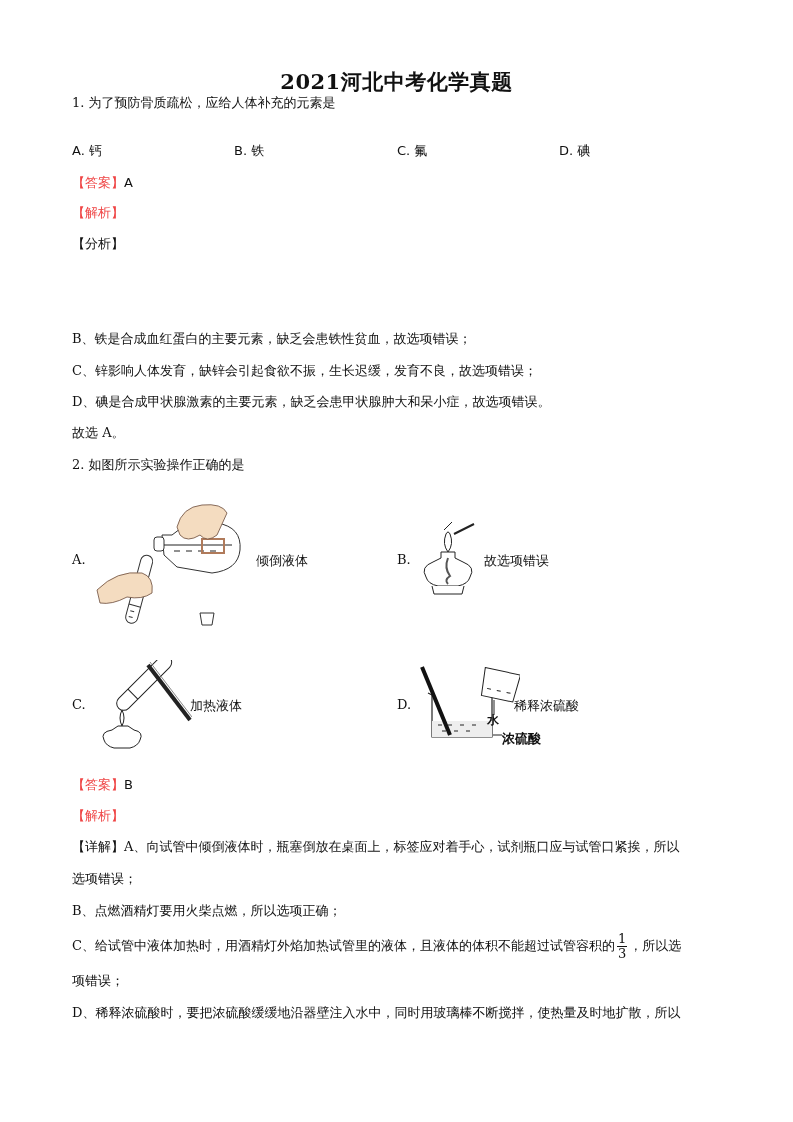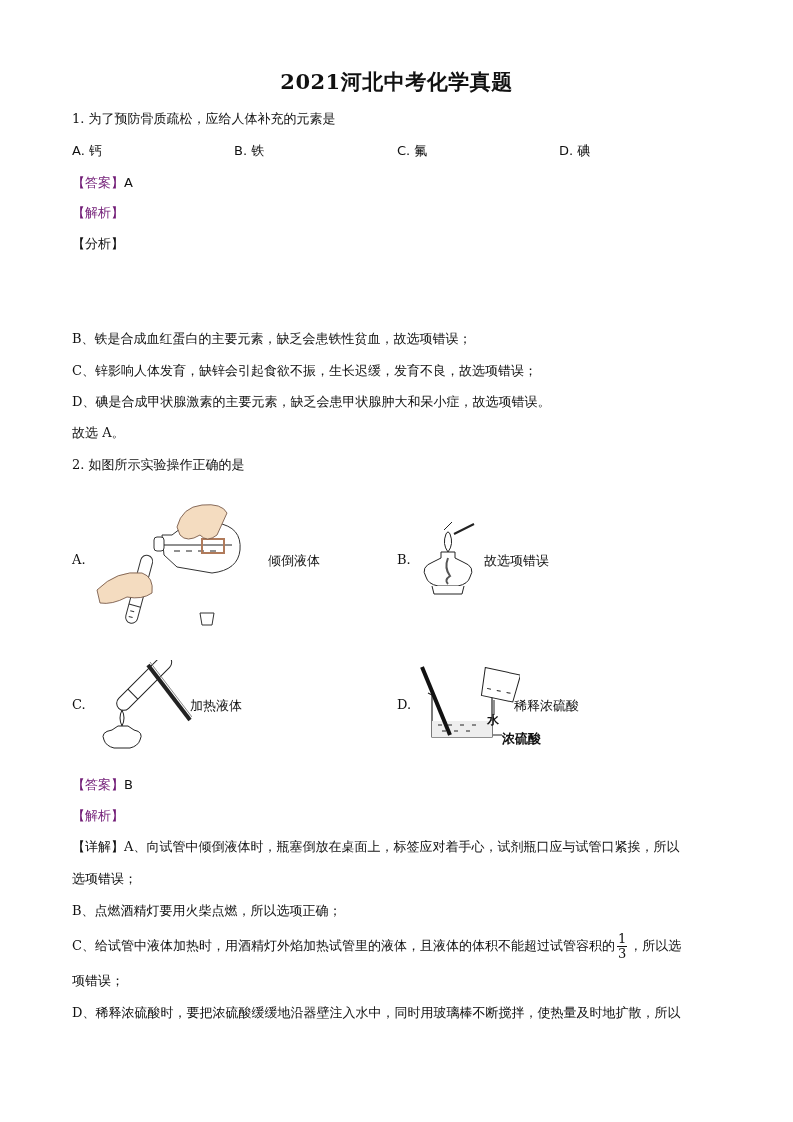--- a/index.html
+++ b/index.html
@@ -2,38 +2,38 @@
 <html><head>
 <meta charset="utf-8">
 <style>
   html, body { margin: 0; padding: 0; background: #ffffff; }
   body { width: 793px; height: 1122px; position: relative; overflow: hidden;
          font-family: "DejaVu Serif", "Liberation Serif", serif; color: #111; }
   .page { position: absolute; left: 0; top: 0; width: 793px; height: 898px; }
   .title { position: absolute; left: 0; width: 793px; top: 68px; text-align: center;
            font-size: 21px; font-weight: bold; letter-spacing: 0.5px; }
   .line { position: absolute; left: 72px; font-size: 13px; white-space: nowrap; }
-  .blue { color: #701a75; font-family: Liberation Serif, serif; }
+  .blue { color: #ef4444; font-family: Liberation Serif, serif; }
   .sans { font-family: "DejaVu Sans", "Liberation Sans", sans-serif; }
   .opt { position: absolute; font-size: 13px; font-family: "DejaVu Sans", "Liberation Sans", sans-serif; }
   .fig { position: absolute; }
   .fig-label { position: absolute; font-size: 13px; }
   .fig-caption { position: absolute; font-size: 13px; }
   .frac { display: inline-block; vertical-align: middle; text-align: center; font-size: 13px; line-height: 14px; margin: 0 2px; }
   .frac span { display: block; }
   .frac .num { border-bottom: 1px solid #111; padding: 0 1px; }
 </style>
 </head>
 <body>
 
 <div class="page">
 
   <div class="title">2021河北中考化学真题</div>
 
-  <div class="line" style="top:110px">1. 为了预防骨质疏松，应给人体补充的元素是</div>
+  <div class="line" style="top:94px">1. 为了预防骨质疏松，应给人体补充的元素是</div>
 
   <div class="opt" style="left:72px; top:142px">A. 钙</div>
   <div class="opt" style="left:234px; top:142px">B. 铁</div>
   <div class="opt" style="left:397px; top:142px">C. 氟</div>
   <div class="opt" style="left:559px; top:142px">D. 碘</div>
 
   <div class="line" style="top:174px">
     <span class="blue">【答案】</span><span class="sans">A</span>
   </div>
   <div class="line blue" style="top:204px">【解析】</div>
@@ -59,21 +59,21 @@
     <g transform="rotate(15 52 80)">
       <rect x="45" y="60" width="12" height="70" rx="6" fill="#fff" stroke="#333"></rect>
       <line x1="45" y1="112" x2="57" y2="112" stroke="#333"></line>
       <path d="M48,118 h4 M48,124 h4" stroke="#333"></path>
     </g>
 
     <path d="M5,95 Q25,75 50,78 Q62,82 60,98 Q50,105 35,102 Q20,110 8,108 Z" fill="#f4dcc0" stroke="#6a4a3a" stroke-width="0.8"></path>
 
     <path d="M108,118 h14 l-2,12 h-10 z" fill="#fff" stroke="#333"></path>
   </svg>
-  <div class="fig-caption" style="left:268px; top:552px">倾倒液体</div>
+  <div class="fig-caption" style="left:256px; top:552px">倾倒液体</div>
 
   <div class="fig-label" style="left:397px; top:552px">B.</div>
   <svg class="fig" style="left:418px; top:522px" width="60" height="80" viewBox="0 0 60 80">
     <path d="M8,55 Q2,45 15,40 L23,36 L23,30 L37,30 L37,36 L45,40 Q58,45 52,55 Q50,62 40,64 L20,64 Q10,62 8,55 Z" fill="#fff" stroke="#222" stroke-width="1"></path>
     <path d="M14,64 L16,72 L44,72 L46,64" fill="#fff" stroke="#222"></path>
     <path d="M30,30 Q24,22 28,12 Q30,8 32,12 Q36,22 30,30 Z" fill="#fff" stroke="#222"></path>
     <line x1="26" y1="8" x2="34" y2="0" stroke="#222"></line>
     <line x1="36" y1="12" x2="56" y2="2" stroke="#222" stroke-width="2"></line>
     <path d="M30,36 Q26,46 32,54 Q26,58 30,62" fill="none" stroke="#555" stroke-width="2"></path>
   </svg>

